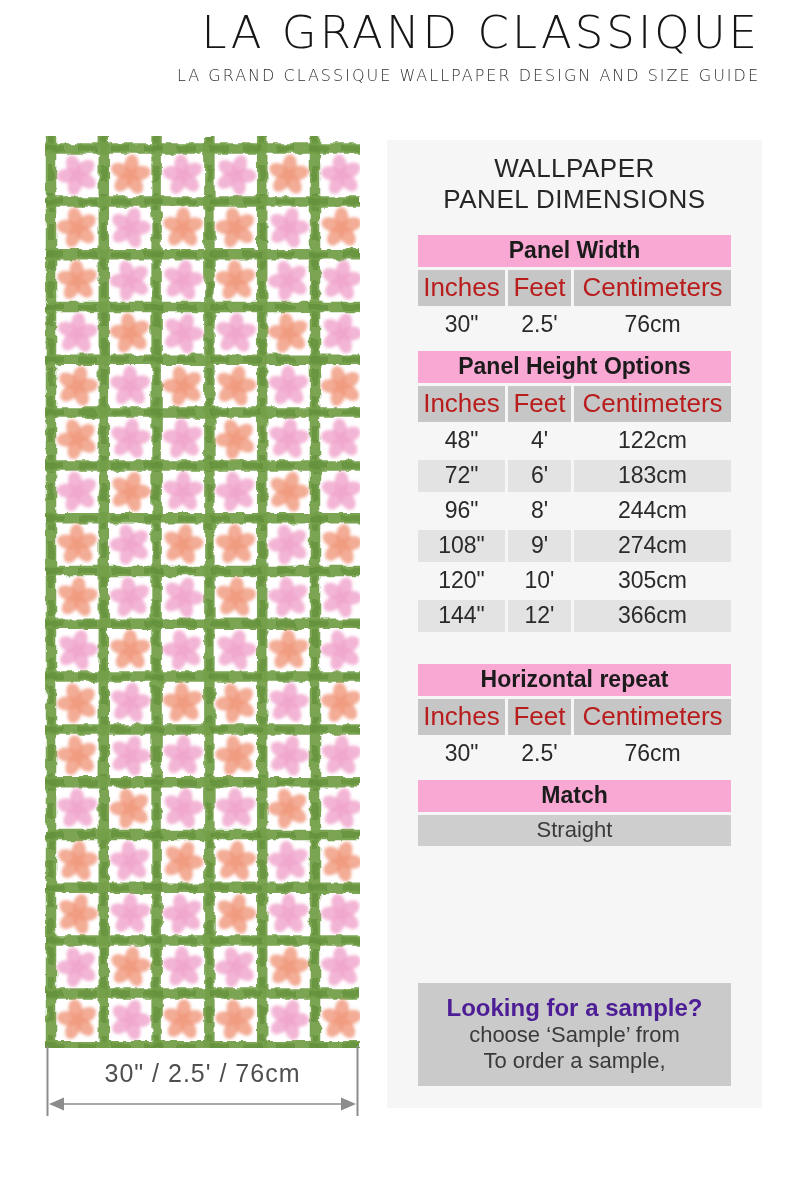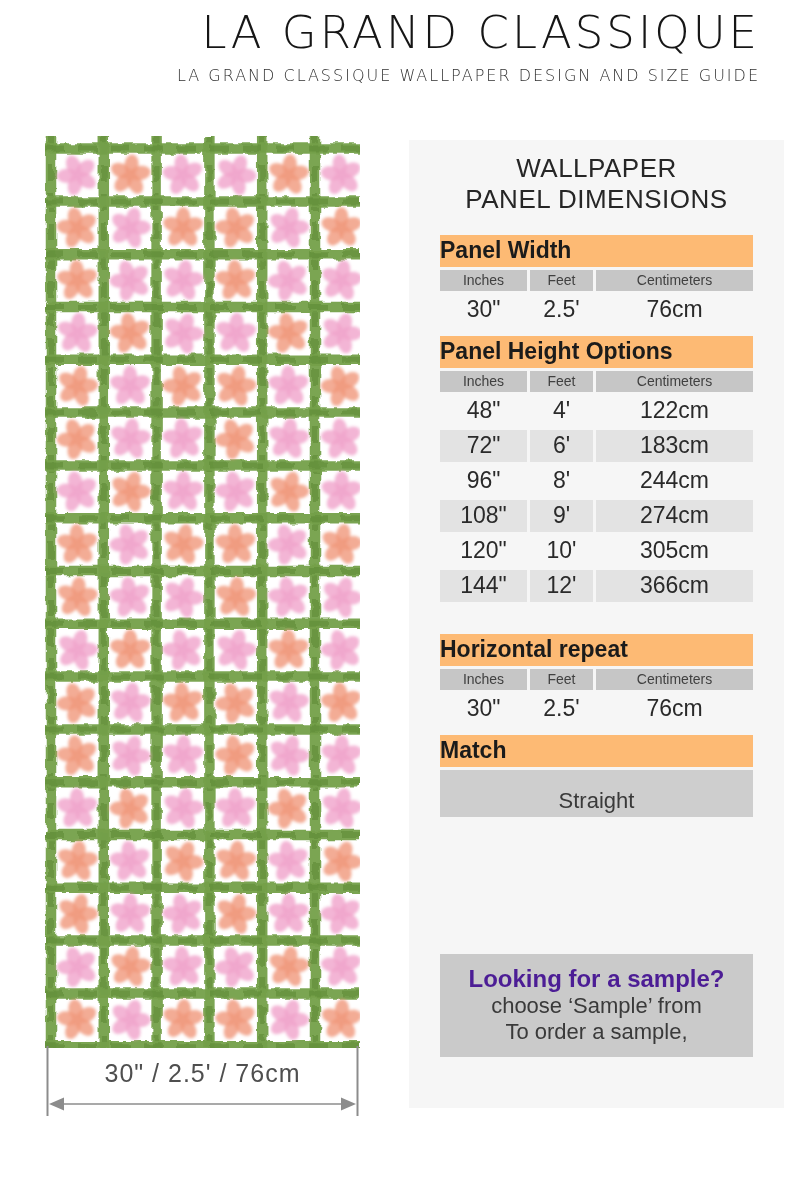--- a/index.html
+++ b/index.html
@@ -23,38 +23,38 @@
   
   .dim{position:absolute;left:45px;top:1046px;width:315px;height:74px;}
   .dim-label{
     position:absolute;left:0;right:0;top:13px;text-align:center;
     font-size:25px;color:#4f4f4f;letter-spacing:1px;
   }
   .dim svg{position:absolute;left:0;top:0;}
   .dim line{stroke:#8c8c8c;}
   .dim polygon{fill:#8c8c8c;}
   
-  .panel{position:absolute;left:409px;top:140px;width:375px;height:968px;background:#f6f6f6;}
+  .panel{position:absolute;left:387px;top:140px;width:375px;height:968px;background:#f6f6f6;}
   .panel-title{
     margin:13px 0 0;text-align:center;font-size:26px;font-weight:400;
     letter-spacing:0.5px;color:#262626;line-height:31px;
   }
   .tbl{width:313px;margin:0 auto;display:grid;grid-template-columns:87px 63px 1fr;gap:3px;}
   .tbl .head{
-    grid-column:1/4;background:#fdba74;color:#1b1b1b;font-weight:700;
-    font-size:23px;padding:2px 0 3px;
+    grid-column:1/4;background:#f9a8d4;color:#1b1b1b;font-weight:700;
+    font-size:23px;text-align:center;padding:2px 0 3px;
   }
   .tbl .col{
-    background:#c6c6c6;color:#404040;font-size:14px;text-align:center;padding:2px 0 3px;
+    background:#c6c6c6;color:#b91c1c;font-size:26px;text-align:center;padding:2px 0 3px;
   }
   .tbl .cell{font-size:23px;color:#2a2a2a;text-align:center;padding:2px 0 3px;}
   .tbl .cell.shade{background:#e3e3e3;}
   .tbl .match-val{
     grid-column:1/4;background:#cecece;color:#3a3a3a;font-size:22px;
-    text-align:center;padding:18px 0 3px;
+    text-align:center;padding:2px 0 3px;
   }
   #tbl-width{margin-top:20px;}
   #tbl-height{margin-top:10px;}
   #tbl-hrepeat{margin-top:32px;}
   #tbl-match{margin-top:10px;}
   .sample{
     width:293px;margin:137px auto 0;background:#cacaca;text-align:center;
     padding:11px 10px 13px;
   }
   .sample-title{font-size:24px;font-weight:700;color:#4c1d95;}

